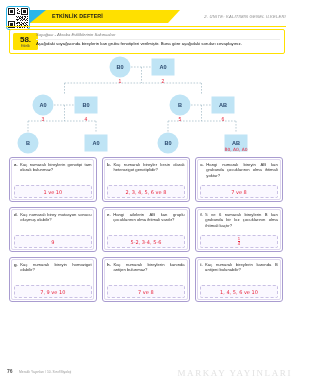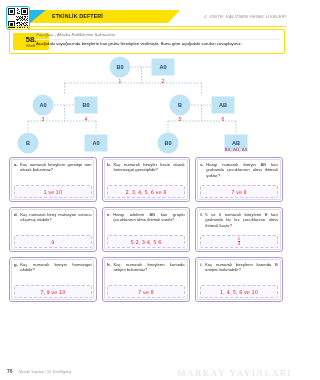--- a/index.html
+++ b/index.html
@@ -11,21 +11,21 @@
   .qr svg{display:block;width:100%;height:100%;}
   .banner{position:absolute;left:30px;top:10px;height:13px;width:150px;}
   .banner .shape{position:absolute;inset:0;background:#ffe000;clip-path:polygon(0 0,100% 0,92% 100%,0 100%);}
   .banner .tri{position:absolute;left:0;top:0;width:16px;height:13px;background:#29b6e8;clip-path:polygon(0 0,100% 0,0 100%);}
   .banner-text{position:absolute;left:22px;top:2.5px;font-size:5.3px;font-weight:bold;letter-spacing:.15px;color:#1a1a1a;}
   .unit{position:absolute;right:6px;top:14px;font-size:4.1px;color:#8a8a8a;letter-spacing:.25px;font-style:italic;}
   .hline{position:absolute;left:6px;right:6px;top:26px;height:.6px;background:#ffe000;}
 
   
   .qbox{position:absolute;left:9px;top:29px;width:274px;height:23px;border:.7px solid #ffe000;border-radius:2px;background:#fff;}
-  .badge{position:absolute;left:3px;top:2.5px;width:36px;height:17px;background:#ffe000;border-radius:1.5px;text-align:center;}
+  .badge{position:absolute;left:3px;top:2.5px;width:25px;height:17px;background:#ffe000;border-radius:1.5px;text-align:center;}
   .badge .num{font-size:8px;font-weight:bold;color:#1a1a1a;line-height:11px;display:block;padding-top:1px;}
   .badge .sub{font-size:2.9px;color:#444;display:block;line-height:3px;letter-spacing:-.05px;}
   .qtitle{position:absolute;left:26px;top:2px;font-size:4.2px;color:#7a7a7a;font-style:italic;}
   .qtitle-rule{position:absolute;left:26px;right:4px;top:8.6px;height:.4px;background:#eee;}
   .qtext{position:absolute;left:26px;right:4px;top:11px;font-size:4.3px;color:#111;line-height:6px;}
 
   
   .ped{position:absolute;left:0;top:53px;width:292px;height:102px;}
   .ped svg{display:block;}
 

